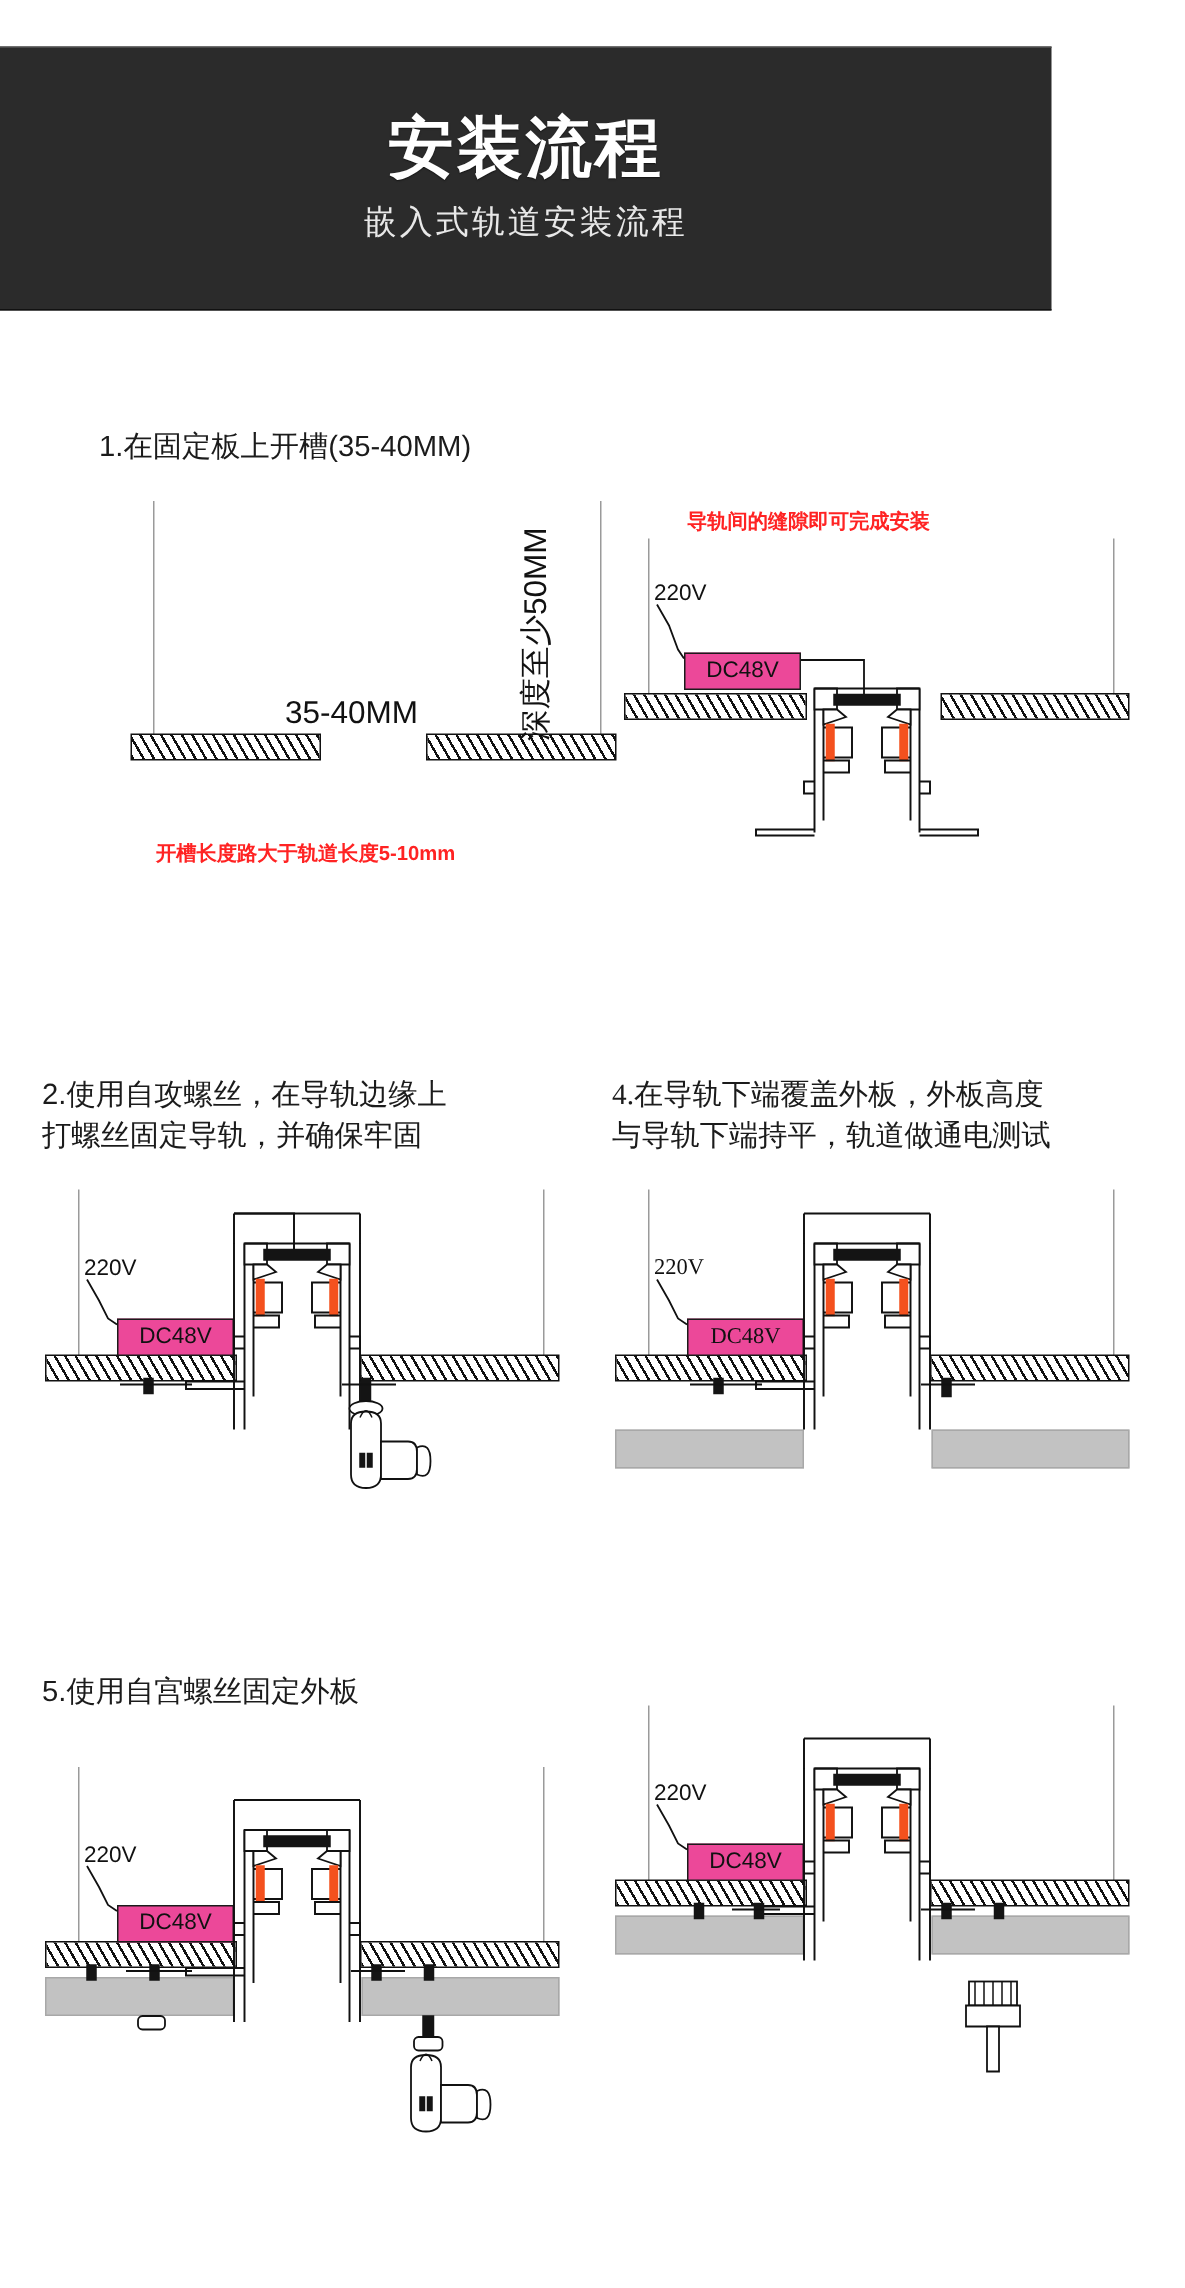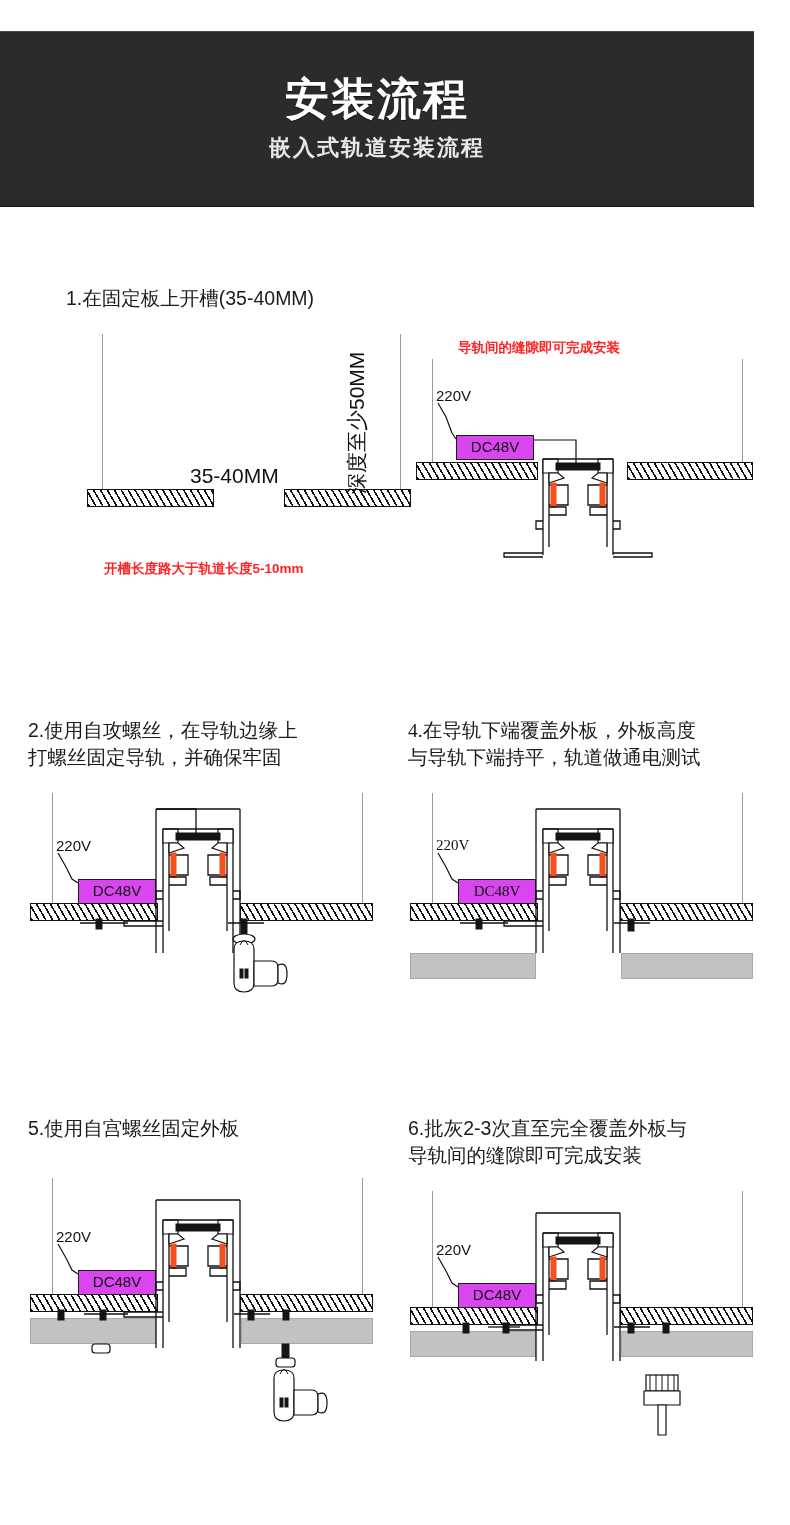--- a/index.html
+++ b/index.html
@@ -6,34 +6,34 @@
   body{
     width:790px;height:1525px;
     background:#ffffff;
     font-family:"Liberation Sans","DejaVu Sans",sans-serif;
     color:#1b1b1b;
     overflow:hidden;
     position:relative;
   }
   
   .banner{
-    position:absolute;left:0;top:31px;width:754px;height:174px;
+    position:absolute;left:0;top:31px;width:701px;height:174px;
     background:#2b2b2b;
     border-top:1px solid #4a4a4a;
     border-bottom:1px solid #111;
     display:flex;flex-direction:column;align-items:center;justify-content:center;
   }
   .banner-title{
     font-size:44px;font-weight:bold;color:#ffffff;letter-spacing:2px;
     line-height:1.1;
     text-shadow:0 1px 1px rgba(0,0,0,.55);
   }
   .banner-sub{
     margin-top:10px;
-    font-size:22px;color:#e8e8e8;letter-spacing:2px;font-weight:bold;
+    font-size:22px;color:#e8e8e8;letter-spacing:2px;font-weight:normal;
   }
   
   .steps{
     position:absolute;left:0;top:205px;width:790px;height:1320px;
   }
   .step{position:absolute;width:375px;}
   .step-title{
     font-size:19.5px;line-height:27px;font-weight:500;color:#1b1b1b;
     white-space:pre-line;
   }
@@ -45,21 +45,21 @@
     border:1.4px solid #111;
     background:
       repeating-linear-gradient(60deg,#111 0px,#111 1.6px,#fff 1.6px,#fff 6px);
   }
   .panel{
     position:absolute;height:26px;box-sizing:border-box;
     background:#c2c2c2;border:1px solid #a8a8a8;
   }
   .dcbox{
     position:absolute;box-sizing:border-box;
-    background:#d946ef;border:1.4px solid #1b1b1b;
+    background:#ec4899;border:1.4px solid #1b1b1b;
     font-size:15px;line-height:20px;text-align:center;color:#111;
     padding:1px 4px 0 4px;
   }
   .lbl{position:absolute;font-size:15px;color:#111;white-space:nowrap;}
   .lbl-red{position:absolute;font-size:13.5px;font-weight:bold;color:#ff2323;white-space:nowrap;}
   .dim{position:absolute;font-size:21px;color:#111;white-space:nowrap;}
   .dim-rot{
     position:absolute;font-size:21px;color:#111;white-space:nowrap;
     transform:rotate(-90deg);transform-origin:left top;
   }
@@ -302,22 +302,20 @@
           <path class="fill-w" d="M290,216 q9,-4 9,9 q0,13 -9,9 Z"></path>
           <path class="ln-thin" d="M252,196 q4,-9 8,0"></path>
           <rect class="fill-k" x="252" y="220" width="3" height="9"></rect>
           <rect class="fill-k" x="257" y="220" width="3" height="9"></rect>
         </g>
       </svg>
     </div>
   </div>
 
   <div class="step" style="left:408px;top:910px;">
-    <div class="step-title">6.批灰2-3次直至完全覆盖外板与
-导轨间的缝隙即可完成安装</div>
     <div class="fig" style="height:360px;margin-top:22px;">
       <div class="wall" style="left:24px;top:0;height:124px;"></div>
       <div class="wall" style="left:334px;top:0;height:124px;"></div>
       <div class="slab" style="left:2px;top:116px;width:128px;"></div>
       <div class="slab" style="left:212px;top:116px;width:133px;"></div>
       <div class="panel" style="left:2px;top:140px;width:126px;"></div>
       <div class="panel" style="left:213px;top:140px;width:132px;"></div>
       <div class="lbl" style="left:28px;top:50px;">220V</div>
       <div class="dcbox" style="left:50px;top:92px;width:78px;height:25px;">DC48V</div>
       <svg width="375" height="360" viewBox="0 0 375 360">

